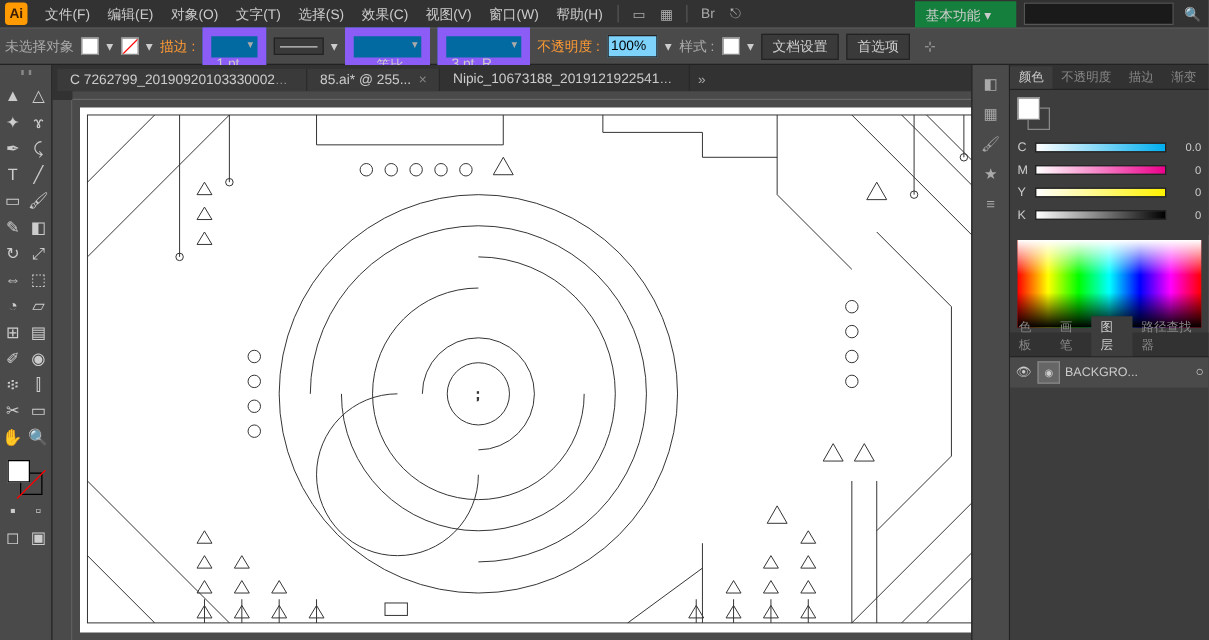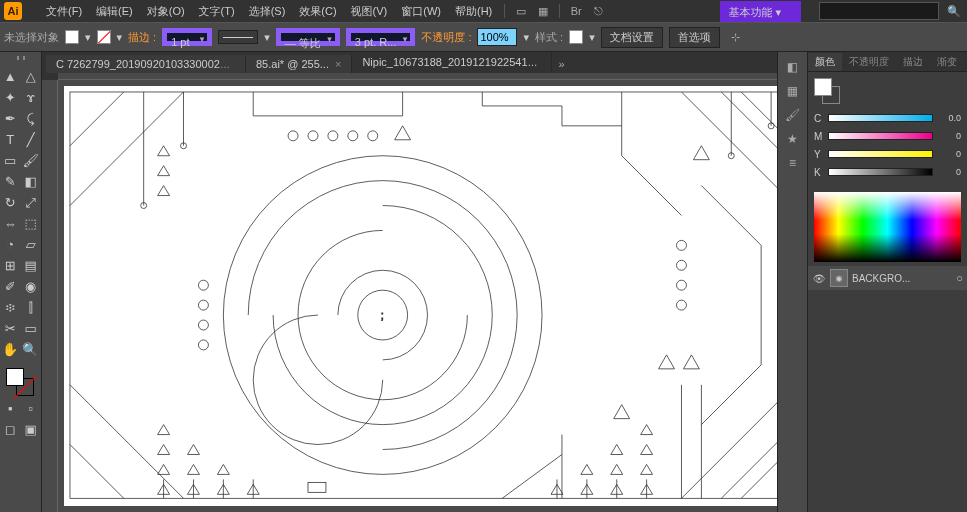--- a/index.html
+++ b/index.html
@@ -1,32 +1,32 @@
 <!DOCTYPE html>
 <html><head>
 <meta charset="utf-8">
 <style>
 *{margin:0;padding:0;box-sizing:border-box;font-family:"Microsoft YaHei",sans-serif;font-size:11px;color:#ccc;user-select:none}
 body{background:#323232;width:967px;height:512px;overflow:hidden;position:relative}
 .menubar{height:22px;background:#323232;display:flex;align-items:center;padding:0 4px;gap:2px}
-.app-icon{width:18px;height:18px;background:#ff9a00;border-radius:3px;display:flex;align-items:center;justify-content:center;color:#3e1e00;font-weight:bold;margin-right:16px}
+.app-icon{width:18px;height:18px;background:#ff9a00;border-radius:3px;display:flex;align-items:center;justify-content:center;color:#3e1e00;font-weight:bold;margin-right:6px}
 .menu-item{padding:2px 6px;cursor:pointer}
 .menu-sep{width:1px;height:14px;background:#555;margin:0 4px}
 .menu-icon{width:20px;height:20px;display:flex;align-items:center;justify-content:center;color:#aaa;cursor:pointer}
-.workspace-dd{margin-left:auto;padding:4px 20px 2px 8px;background:#6d28d9;position:relative;margin-right:16px}
+.workspace-dd{margin-left:auto;padding:4px 20px 2px 8px;background:#15803d;position:relative;margin-right:4px}
 .search-box{width:120px;height:18px;background:#1a1a1a;border:1px solid #555;margin-right:4px}
 .search-btn{width:18px;height:18px;display:flex;align-items:center;justify-content:center;color:#aaa}
 .controlbar{height:30px;background:#4a4a4a;border-top:1px solid #555;border-bottom:1px solid #222;display:flex;align-items:center;padding:0 4px;gap:6px}
 .cb-label{color:#aaa}
 .cb-label.orange{color:#ff9a33}
 .swatch{width:14px;height:14px;border:1px solid #888}
 .swatch.white{background:#fff}
 .swatch.none{background:#fff;position:relative;overflow:hidden}
 .swatch.none:after{content:"";position:absolute;width:200%;height:1px;background:red;transform:rotate(-45deg);top:50%;left:-50%}
-.cb-dd{height:18px;background:#0f172a;border:5px solid #8b5cf6;padding:3px 14px 1px 4px;position:relative;min-width:50px}
+.cb-dd{height:18px;background:#0369a1;border:7px solid #8b5cf6;padding:16px 14px 1px 4px;position:relative;min-width:50px}
 .cb-dd:after{content:"▾";position:absolute;right:3px;top:1px;color:#aaa;font-size:9px}
 .stroke-pv{width:40px;height:14px;background:#3a3a3a;border:1px solid #222;display:flex;align-items:center;justify-content:center}
 .stroke-pv span{display:block;width:30px;height:1px;background:#ccc}
 .opacity-box{width:40px;height:18px;background:#7dd3fc;color:#000;border:1px solid #222;padding:0 2px;display:flex;align-items:center}
 .cb-btn{padding:2px 8px;background:#3a3a3a;border:1px solid #222;cursor:pointer}
 .main{display:flex;height:460px}
 .toolbox{width:42px;background:#4a4a4a;border-right:1px solid #222;display:flex;flex-direction:column;padding-top:4px}
 .toolbox-grip{height:8px;display:flex;justify-content:center;gap:4px;margin-bottom:2px}
 .toolbox-grip span{width:2px;height:4px;background:#888}
 .tool-row{display:flex;height:21px}
@@ -356,20 +356,26 @@
           <span class="val">0</span>
         </div>
       <div class="slider-row">
           <span class="lbl">K</span>
           <div class="track k"></div>
           <span class="val">0</span>
         </div>
     </div>
     <div class="spectrum"></div>
 
+    <div class="panel-tabs">
+      <div class="ptab">色板</div>
+      <div class="ptab">画笔</div>
+      <div class="ptab active">图层</div>
+      <div class="ptab">路径查找器</div>
+    </div>
     <div class="layers-panel">
       <div class="layer-row">
         <div class="layer-vis">👁</div>
         <div class="layer-thumb">◉</div>
         <div class="layer-name">BACKGRO...</div>
         <span>○</span>
       </div>
     </div>
   </div>
 </div>

